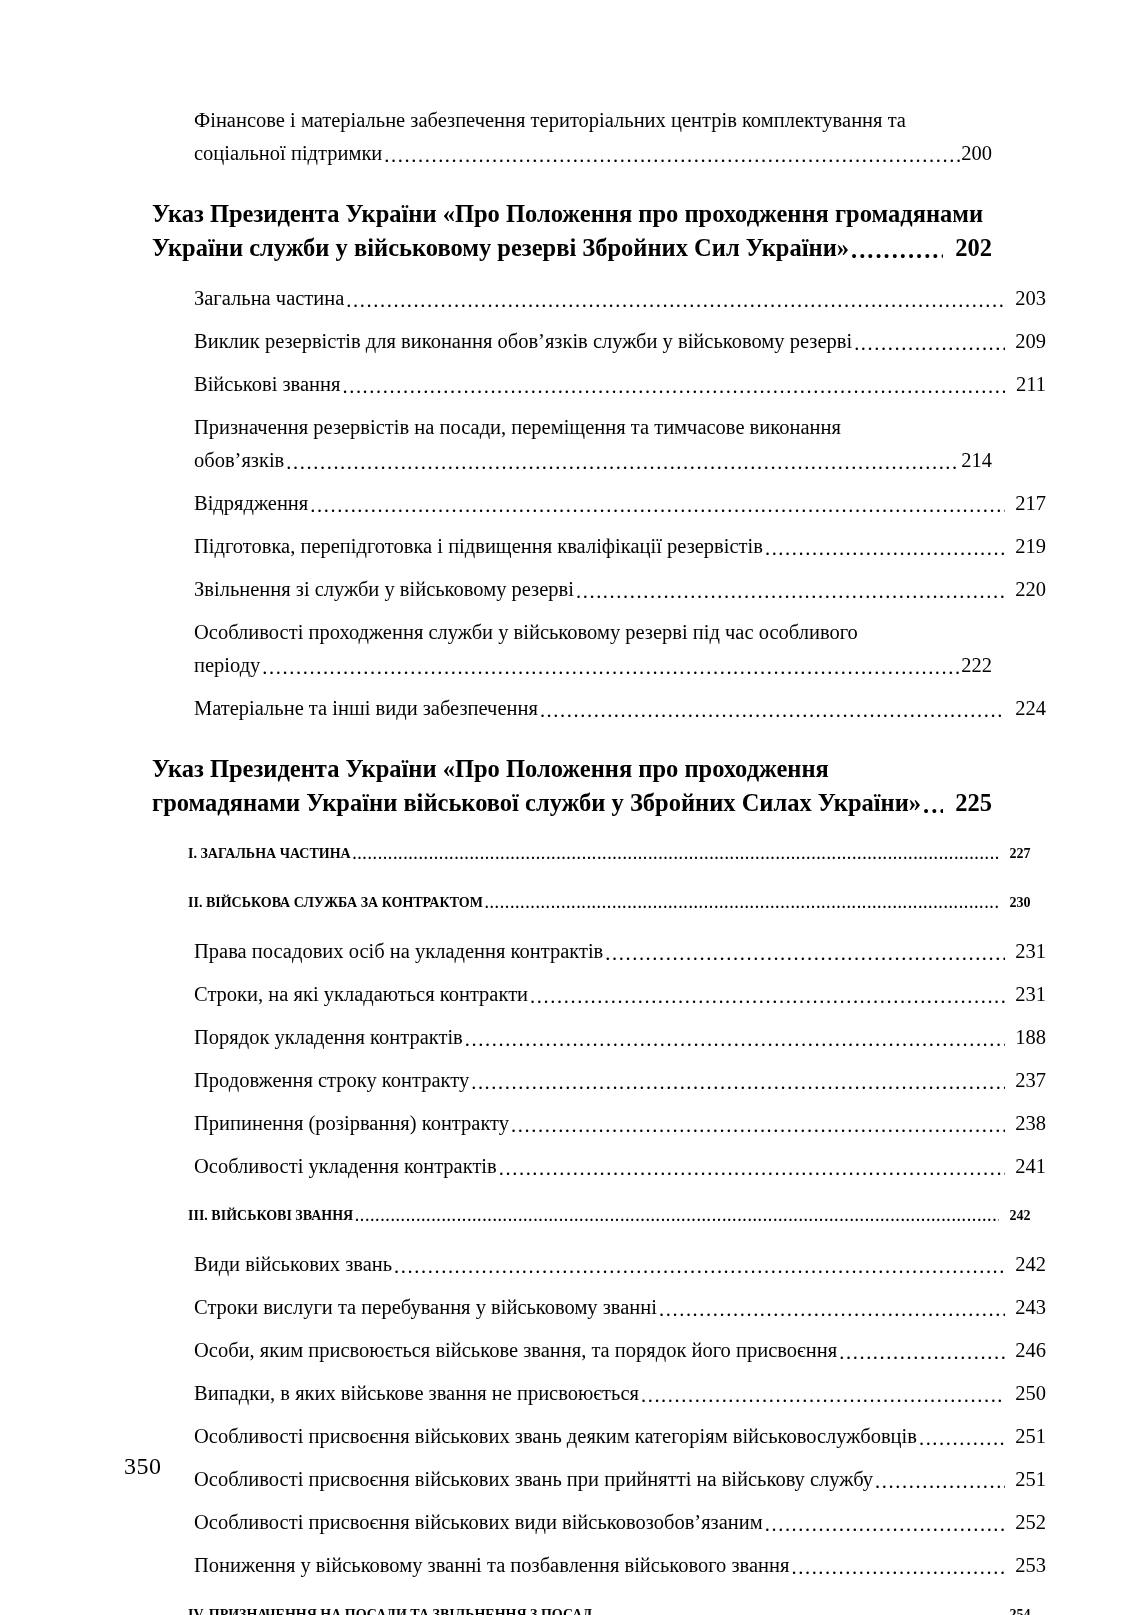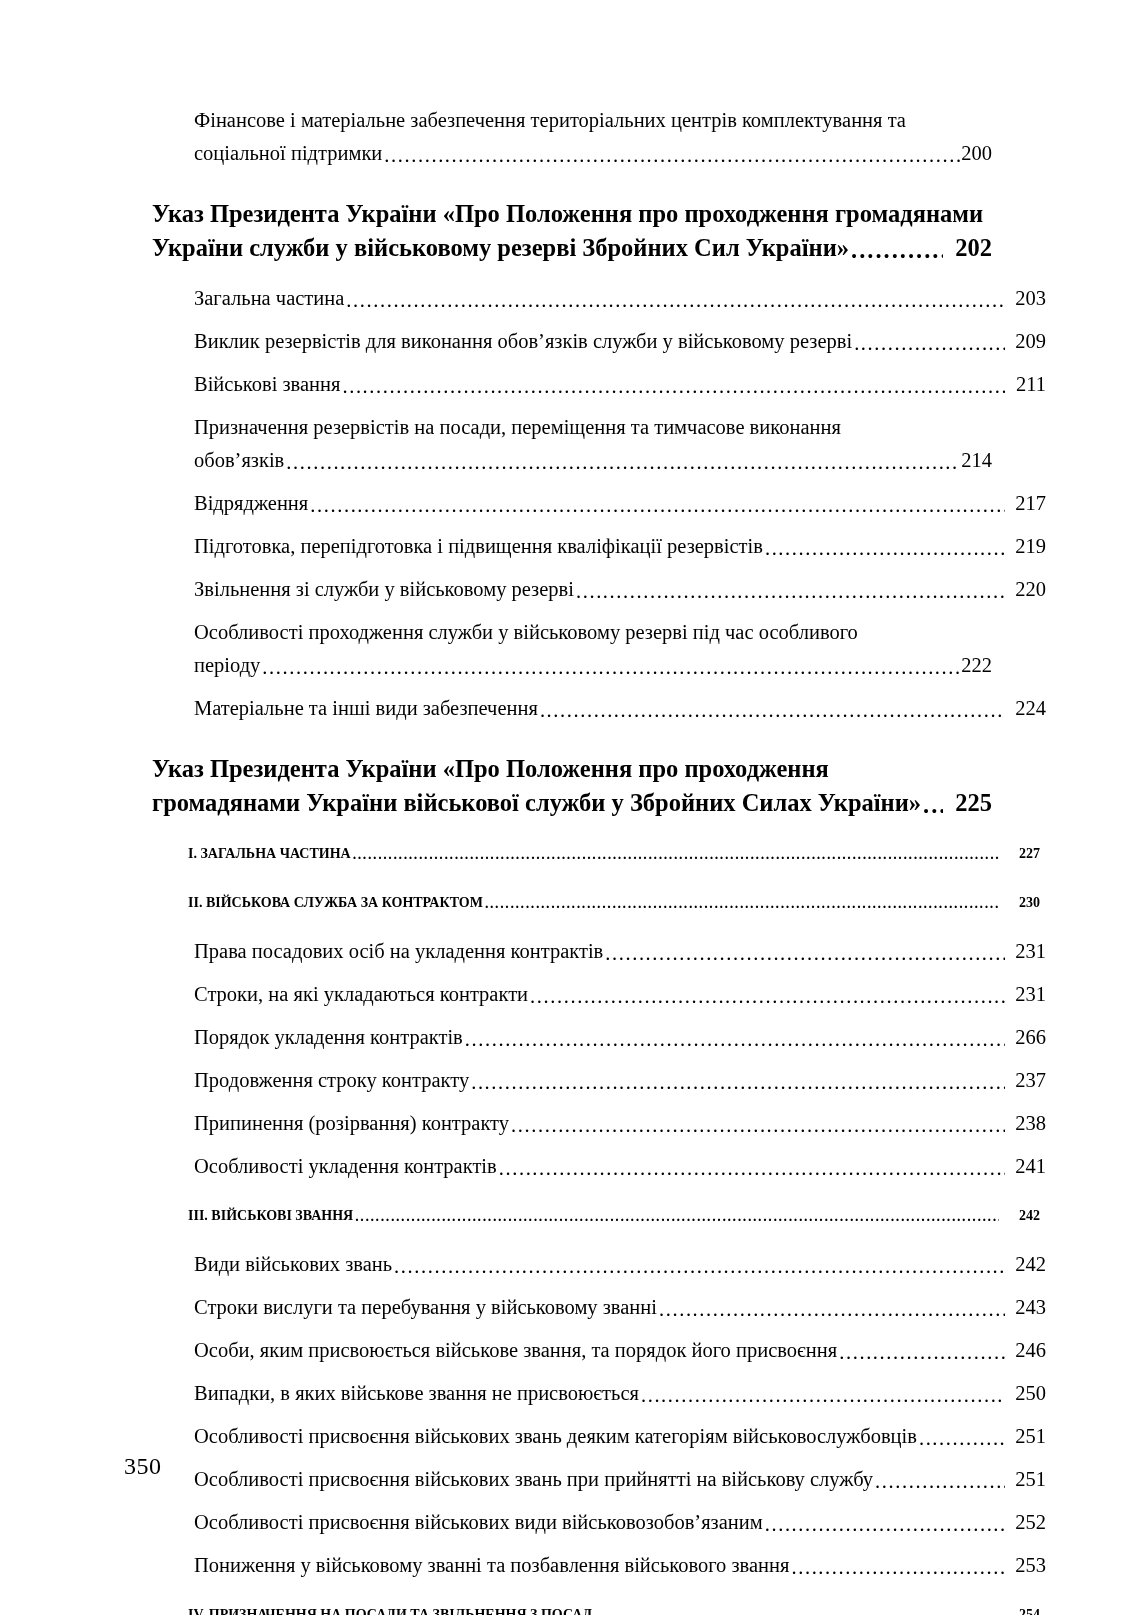--- a/index.html
+++ b/index.html
@@ -79,21 +79,21 @@
 
   
   .chapter {
     font-size: 14px;
     line-height: 33px;
     margin-left: 48px;
     margin-top: 16px;
     margin-bottom: 16px;
     font-weight: 700;
   }
-  .chapter .pageno { min-width: 40px; }
+  .chapter .pageno { min-width: 40px; text-align: center; }
 
   
   .block {
     margin-left: 54px;
     margin-bottom: 10px;
     font-size: 20.5px;
     line-height: 33px;
   }
   .block .firstline {
     display: block;
@@ -218,21 +218,21 @@
         <span class="pageno">231</span>
       </div>
       <div class="row item">
         <span class="title">Строки, на які укладаються контракти</span>
         <span class="leader"></span>
         <span class="pageno">231</span>
       </div>
       <div class="row item">
         <span class="title">Порядок укладення контрактів</span>
         <span class="leader"></span>
-        <span class="pageno">266</span>
+        <span class="pageno">188</span>
       </div>
       <div class="row item">
         <span class="title">Продовження строку контракту</span>
         <span class="leader"></span>
         <span class="pageno">237</span>
       </div>
       <div class="row item">
         <span class="title">Припинення (розірвання) контракту</span>
         <span class="leader"></span>
         <span class="pageno">238</span>

